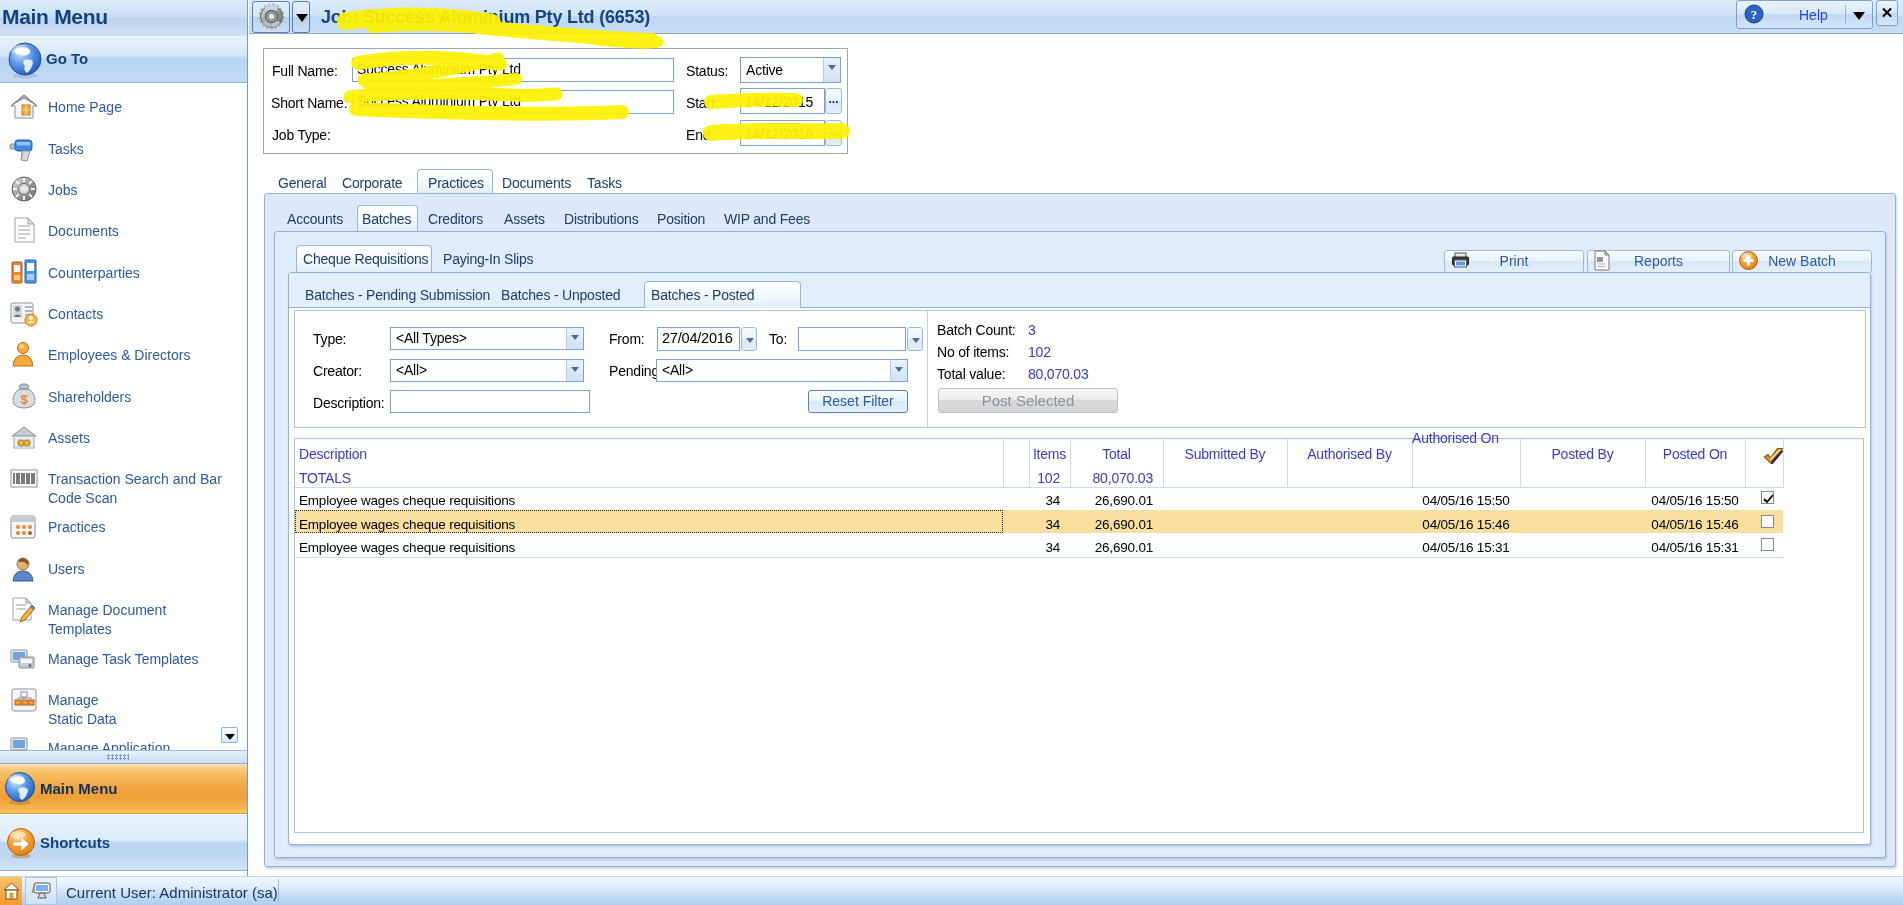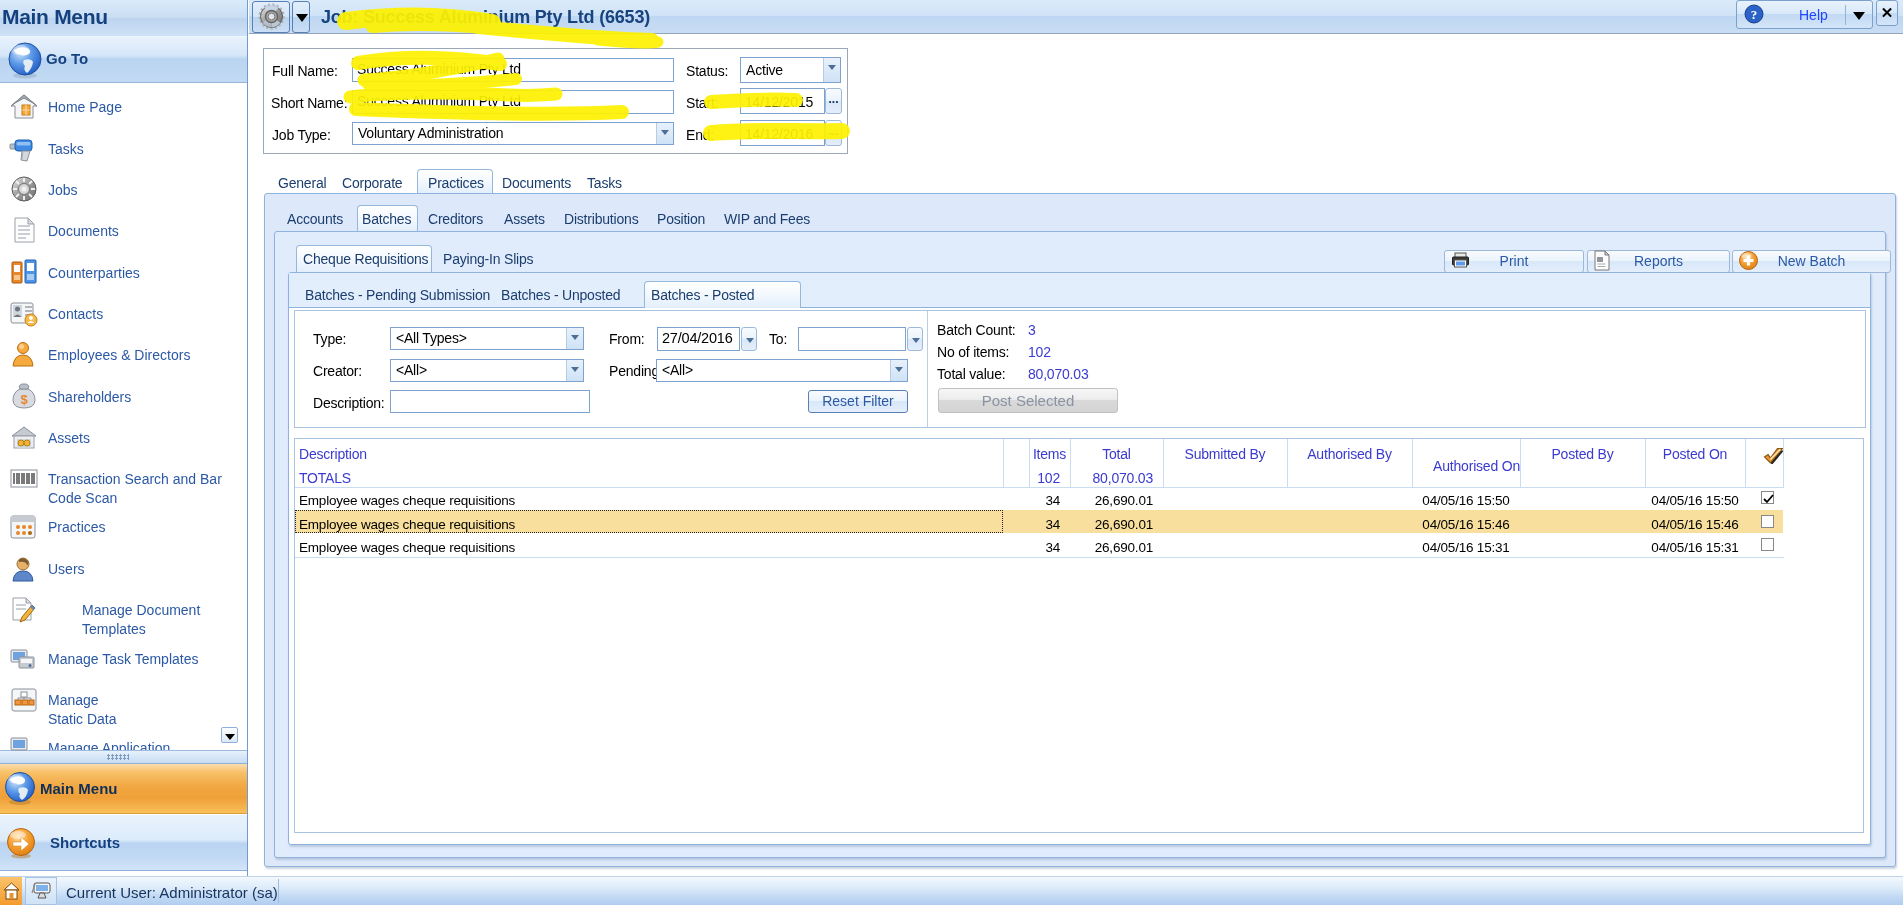--- a/index.html
+++ b/index.html
@@ -13,21 +13,21 @@
 #sbHeader .t { position:absolute; left:2px; top:5px; font-size:21px; font-weight:bold; color:#15427e; letter-spacing:-0.3px; }
 #goto { left:0; top:36px; width:247px; height:47px; background:linear-gradient(180deg,#e9f2fc 0%,#d6e7f9 40%,#b9d4f1 50%,#c3daf3 100%); border-top:1px solid #eef5fd; border-bottom:1px solid #96b5da; }
 #goto .t { position:absolute; left:46px; top:13px; font-size:15px; font-weight:bold; color:#15427e; }
 #sbList { left:0; top:84px; width:247px; height:666px; background:#fff; }
 .sbItem { position:absolute; left:48px; font-size:14px; color:#2b59a6; white-space:pre-line; line-height:19px; }
 #sbSplit { left:0; top:750px; width:247px; height:14px; background:linear-gradient(180deg,#e7f1fc,#c6dcf3); border-top:1px solid #9cbbdf; border-bottom:1px solid #8fb0d8; }
 #sbSplit .dots { position:absolute; left:107px; top:3px; width:22px; height:6px; background-image:radial-gradient(circle at 1.5px 1.5px,#7e9dbf 1px,transparent 1.2px); background-size:4px 3px; }
 #mmBand { left:0; top:764px; width:247px; height:50px; background:linear-gradient(180deg,#fbdfad 0%,#f7bf66 18%,#f2a843 45%,#ef9f38 68%,#f5b34d 88%,#f8c25c 100%); border-bottom:1px solid #d99f33; }
 #mmBand .t { position:absolute; left:40px; top:16px; font-size:15px; font-weight:bold; color:#0f2f58; }
 #scBand { left:0; top:815px; width:247px; height:56px; background:linear-gradient(180deg,#eaf3fd 0%,#dcebfa 45%,#b9d3f1 52%,#c3daf4 80%,#d3e5f8 100%); border-bottom:1px solid #8fb0d8; }
-#scBand .t { position:absolute; left:40px; top:19px; font-size:15px; font-weight:bold; color:#15427e;margin-left:10px; }
+#scBand .t { position:absolute; left:40px; top:19px; font-size:15px; font-weight:bold; color:#15427e; }
 
 
 #titlebar { left:249px; top:0; width:1654px; height:34px; background:linear-gradient(180deg,#dcebfb 0%,#cfe2f7 49%,#bed7f2 50%,#c9ddf4 100%); border-bottom:1px solid #93a5ba; }
 #gearBtn { left:252px; top:1px; width:38px; height:32px; border:1px solid #5880b4; border-radius:3px; background:linear-gradient(180deg,#e3eefb 0%,#d3e5f8 49%,#b9d3f0 50%,#cadef5 100%); }
 #arrBtn { left:292px; top:1px; width:18px; height:32px; border:1px solid #5880b4; border-radius:3px; background:linear-gradient(180deg,#e3eefb 0%,#d3e5f8 49%,#b9d3f0 50%,#cadef5 100%); }
 #arrBtn:after { content:""; position:absolute; left:3px; top:12px; border:6px solid transparent; border-top:8px solid #000; border-bottom:0; }
 #jobTitle { left:321px; top:7px; font-size:18px; font-weight:bold; color:#17437e; letter-spacing:-0.2px; }
 #helpBtn { left:1736px; top:0; width:137px; height:29px; border:1px solid #7ba2cc; border-radius:3px; background:linear-gradient(180deg,#e9f2fc 0%,#d8e8f9 49%,#c2d9f3 50%,#d4e5f8 100%); }
 #helpBtn .t { position:absolute; left:62px; top:6px; font-size:14px; color:#1f46ff; }
 #helpBtn .sep { position:absolute; right:26px; top:4px; width:1px; height:20px; background:#8fb3d9; }
@@ -93,21 +93,21 @@
     <div class="sbItem" style="top:97px;text-align:center;">Jobs</div>
     <div class="sbItem" style="top:138px;">Documents</div>
     <div class="sbItem" style="top:180px;">Counterparties</div>
     <div class="sbItem" style="top:221px;">Contacts</div>
     <div class="sbItem" style="top:262px;">Employees &amp; Directors</div>
     <div class="sbItem" style="top:304px;">Shareholders</div>
     <div class="sbItem" style="top:345px;">Assets</div>
     <div class="sbItem" style="top:386px; width:185px;">Transaction Search and Bar Code Scan</div>
     <div class="sbItem" style="top:434px;">Practices</div>
     <div class="sbItem" style="top:476px;">Users</div>
-    <div class="sbItem" style="top:517px; width:165px;margin-left:34px;">Manage Document Templates</div>
+    <div class="sbItem" style="top:517px; width:165px;">Manage Document Templates</div>
     <div class="sbItem" style="top:566px;">Manage Task Templates</div>
     <div class="sbItem" style="top:607px; width:165px;">Manage
 Static Data</div>
     <div class="sbItem" style="top:655px;">Manage Application</div>
   </div>
   <div id="sbSplit" class="abs">
       <div class="dots"></div>
     </div>
   <div id="mmBand" class="abs">
       <div class="t">Main Menu</div>
@@ -133,21 +133,20 @@
   <div class="lbl" style="left:272px; top:63px;">Full Name:</div>
   <div class="tbox" style="left:352px; top:58px; width:322px; height:24px;">Success Aluminium Pty Ltd</div>
   <div class="lbl" style="left:686px; top:63px;">Status:</div>
   <div class="combo" style="left:740px; top:57px; width:101px; height:26px; padding-top:4px;">Active<span class="abg"></span><span class="arr"></span></div>
   <div class="lbl" style="left:271px; top:95px;">Short Name:</div>
   <div class="tbox" style="left:352px; top:90px; width:322px; height:24px;">Success Aluminium Pty Ltd</div>
   <div class="lbl" style="left:686px; top:95px;">Start:</div>
   <div class="tbox" style="left:740px; top:88px; width:85px; height:26px; padding-top:5px;">14/12/2015</div>
   <div class="btn" style="left:825px; top:88px; width:17px; height:26px; font-size:12px; line-height:20px; color:#16335e; font-weight:bold;">...</div>
   <div class="lbl" style="left:272px; top:127px;">Job Type:</div>
-  <div class="combo" style="left:352px; top:122px; width:322px; height:23px;">Voluntary Administration<span class="abg"></span><span class="arr"></span></div>
   <div class="lbl" style="left:686px; top:127px;">End:</div>
   <div class="tbox" style="left:740px; top:120px; width:85px; height:26px; padding-top:5px;">14/12/2016</div>
   <div class="btn" style="left:825px; top:120px; width:17px; height:26px; font-size:12px; line-height:20px; color:#16335e; font-weight:bold;">...</div>
 
   <div class="activeTab" style="left:417px; top:169px; width:76px; height:25px;"></div>
   <div class="tabtxt" style="left:278px; top:175px;">General</div>
   <div class="tabtxt" style="left:342px; top:175px;">Corporate</div>
   <div class="tabtxt" style="left:428px; top:175px;">Practices</div>
   <div class="tabtxt" style="left:502px; top:175px;">Documents</div>
   <div class="tabtxt" style="left:587px; top:175px;">Tasks</div>
@@ -164,21 +163,21 @@
   <div class="tabtxt" style="left:724px; top:211px;">WIP and Fees</div>
 
   <div id="panelB" class="abs"></div>
 
   <div class="activeTab" style="left:296px; top:245px; width:136px; height:28px;"></div>
   <div class="tabtxt" style="left:303px; top:251px;">Cheque Requisitions</div>
   <div class="tabtxt" style="left:443px; top:251px;">Paying-In Slips</div>
 
   <div class="btn" style="left:1444px; top:250px; width:140px; line-height:21px;">Print</div>
   <div class="btn" style="left:1587px; top:250px; width:143px; line-height:21px;">Reports</div>
-  <div class="btn" style="left:1732px; top:250px; width:159px; line-height:21px;">New Batch</div>
+  <div class="btn" style="left:1732px; top:250px; width:140px; line-height:21px;">New Batch</div>
 
   <div id="panelC" class="abs"></div>
   <div id="tabstrip4" class="abs"></div>
 
   <div class="activeTab" style="left:644px; top:281px; width:157px; height:27px;"></div>
   <div class="tabtxt" style="left:305px; top:287px;">Batches - Pending Submission</div>
   <div class="tabtxt" style="left:501px; top:287px;">Batches - Unposted</div>
   <div class="tabtxt" style="left:651px; top:287px;">Batches - Posted</div>
 
   <div id="filterBox" class="abs"></div>
@@ -228,21 +227,21 @@
   <div class="gline" style="left:1783px; top:439px; width:1px; height:48px;"></div>
 
   <div class="gline" style="left:295px; top:487px; width:1489px; height:1px;"></div>
   <div class="gline" style="left:295px; top:557px; width:1489px; height:1px;"></div>
 
   <div class="gh" style="left:299px; top:446px;">Description</div>
   <div class="gh" style="left:1029px; top:446px; width:41px; text-align:center;">Items</div>
   <div class="gh" style="left:1070px; top:446px; width:93px; text-align:center;">Total</div>
   <div class="gh" style="left:1163px; top:446px; width:124px; text-align:center;">Submitted By</div>
   <div class="gh" style="left:1287px; top:446px; width:125px; text-align:center;">Authorised By</div>
-  <div class="gh" style="left:1412px; top:458px; width:108px; text-align:right;">Authorised On</div>
+  <div class="gh" style="left:1412px; top:430px; width:108px; text-align:left;">Authorised On</div>
   <div class="gh" style="left:1520px; top:446px; width:125px; text-align:center;">Posted By</div>
   <div class="gh" style="left:1645px; top:446px; width:100px; text-align:center;">Posted On</div>
 
   <div class="gh" style="left:299px; top:470px;">TOTALS</div>
   <div class="gh" style="left:1000px; top:470px; width:60px; text-align:right;">102</div>
   <div class="gh" style="left:1070px; top:470px; width:83px; text-align:right;">80,070.03</div>
 
   <div class="gd" style="left:299px; top:493px;">Employee wages cheque requisitions</div>
   <div class="gd" style="left:1000px; top:493px; width:60px; text-align:right;">34</div>
   <div class="gd" style="left:1070px; top:493px; width:83px; text-align:right;">26,690.01</div>

